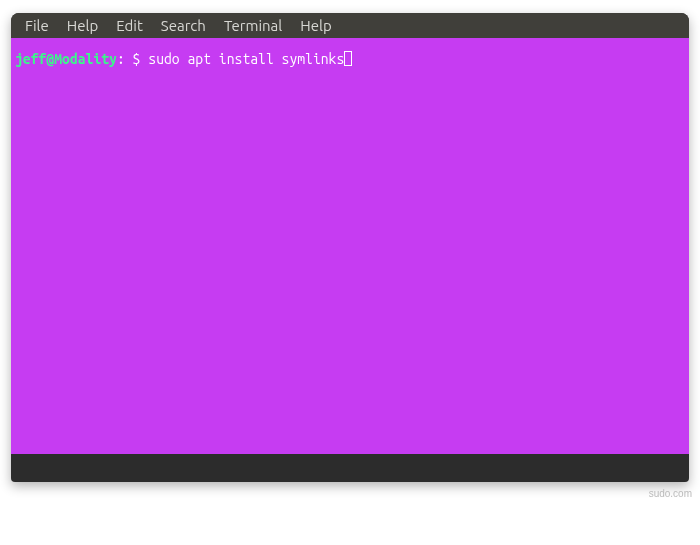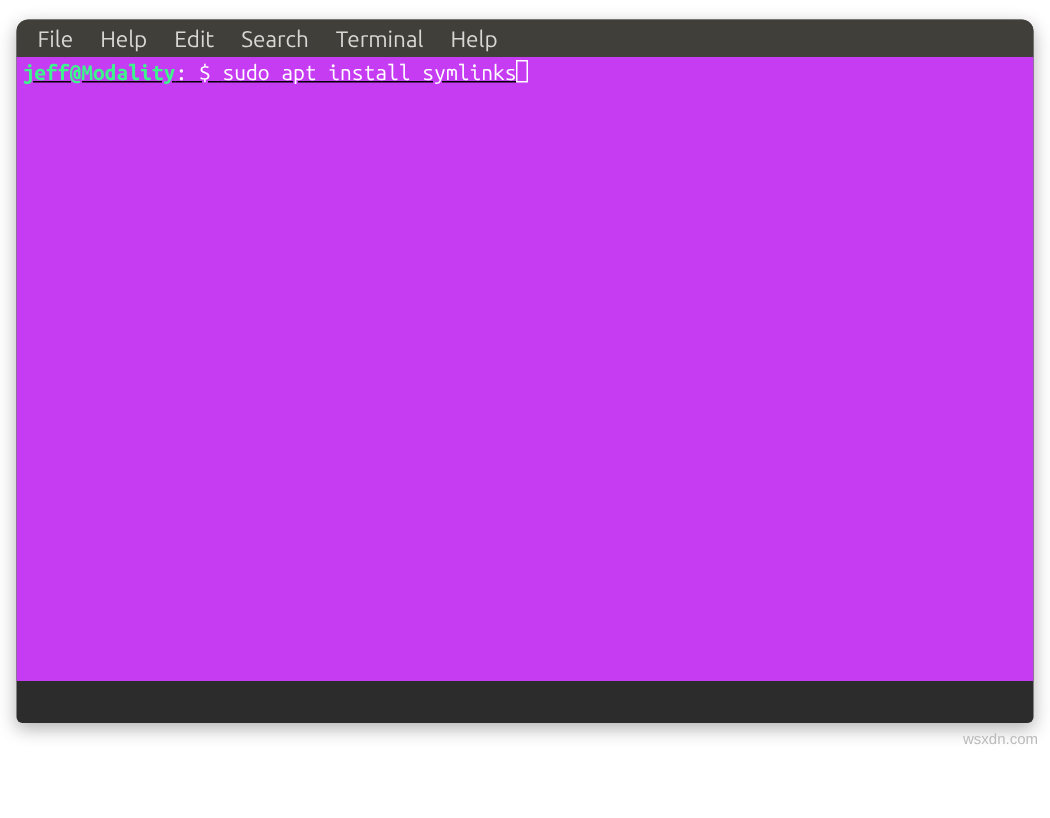--- a/index.html
+++ b/index.html
@@ -91,26 +91,25 @@
     .menu-item {
       color: #d8d8d4;
       font-size: 15px;
       padding: 3px 8px;
       cursor: pointer;
     }
     .terminal-body {
       width: 100%;
       height: calc(100% - 53px);
       background: #c63cf2;
-      padding: 2px 4px;
+      padding: 13px 4px;
       font-family: "Ubuntu Mono", "Courier New", monospace;
       font-size: 14px;
       line-height: 17px;
       position: relative;
-      text-decoration: underline;
     }
     .term-line {
       white-space: pre;
     }
     .prompt-user {
       color: #3df58c;
       font-weight: bold;
     }
     .prompt-path {
       color: #ffffff;
@@ -140,13 +139,13 @@
     <span class="menu-item">Edit</span>
     <span class="menu-item">Search</span>
     <span class="menu-item">Terminal</span>
     <span class="menu-item">Help</span>
   </div>
   <div class="terminal-body">
     <div class="term-line"><span class="prompt-user">jeff@Modality</span><span class="prompt-sep">:</span><span class="prompt-path"> </span><span class="prompt-sep">$ </span><span class="command-text">sudo apt install symlinks</span><span class="cursor-block"></span></div>
   </div>
 </div>
 
-<div class="watermark">wsxdn.com</div>
+<div class="watermark">sudo.com</div>
 
 </body></html>

